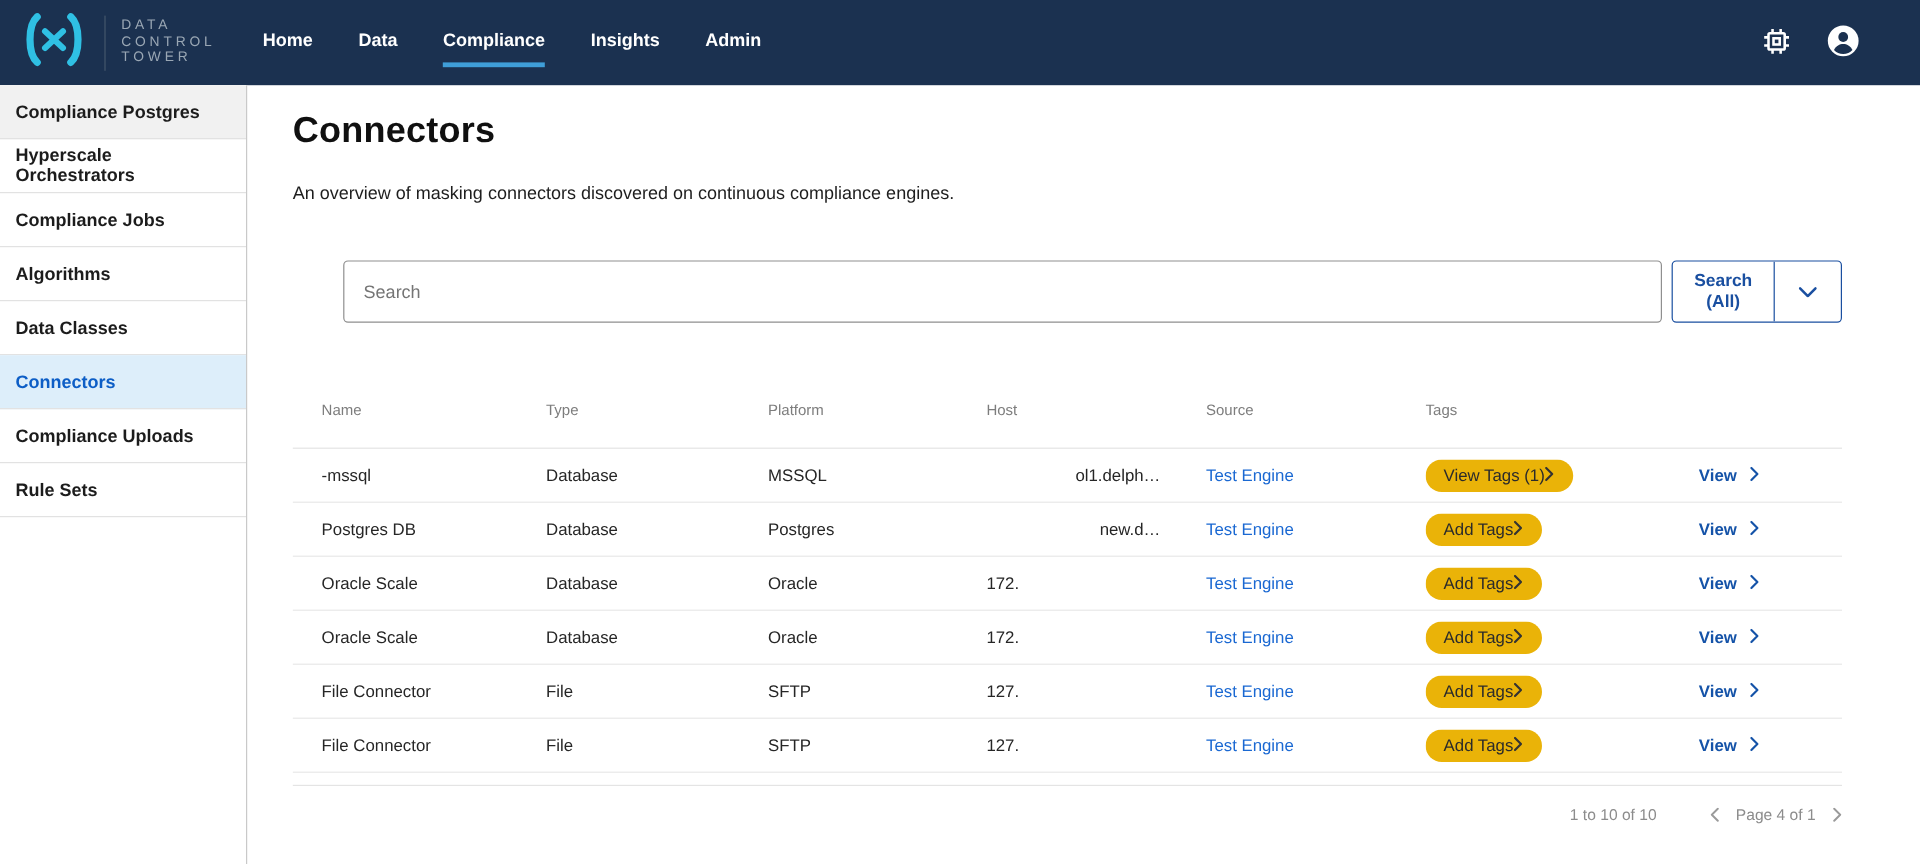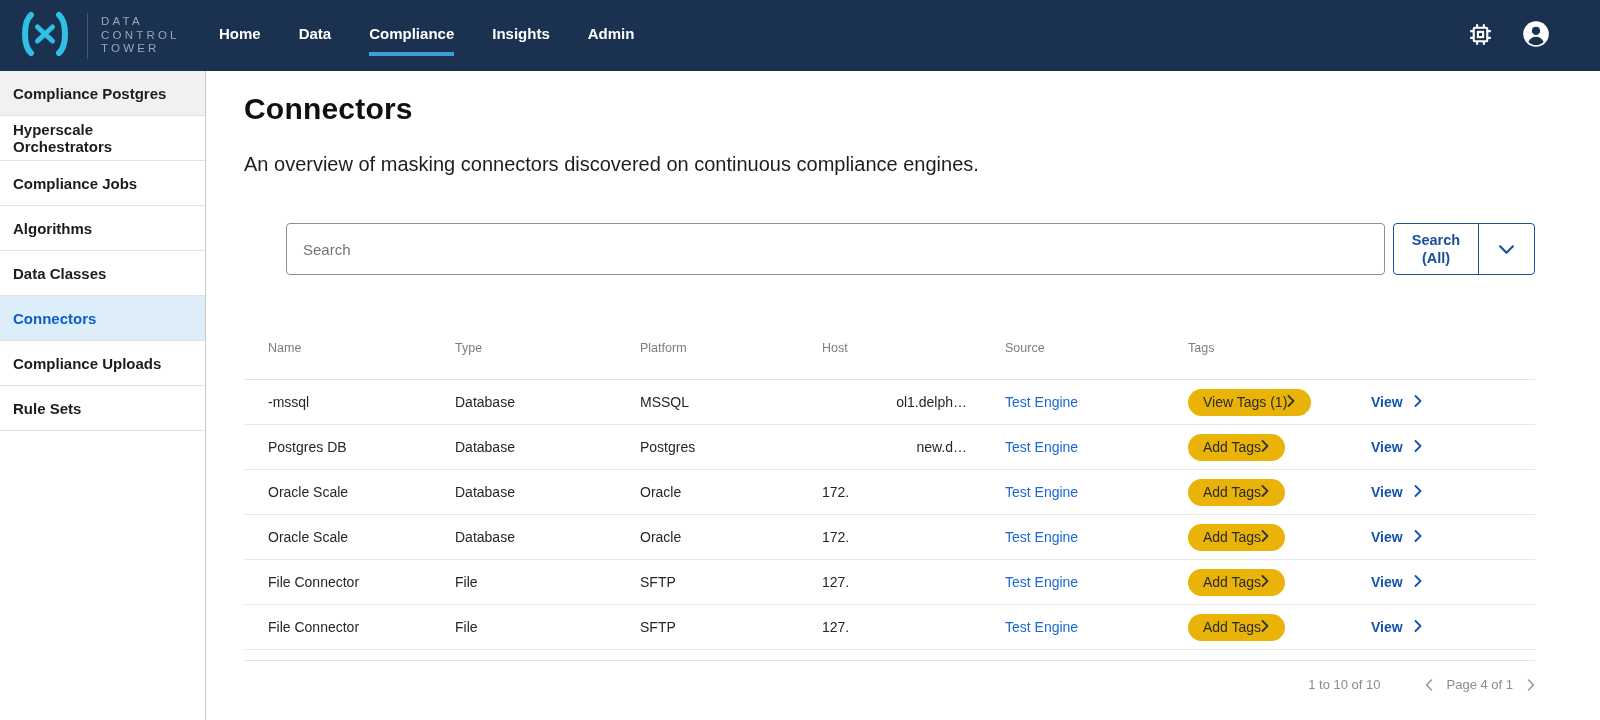--- a/index.html
+++ b/index.html
@@ -40,21 +40,21 @@
   }
   .side-item.subtle { background:#F1F1F1; }
   .side-item.active { background:#DDEEFA; color:#0D5EC6; }
 
   
   .main {
     position:absolute; top:71px; left:207px; width:1393px; height:649px;
     padding:21px 65px 0 37px;
   }
   .page-title { margin:0; font-size:30px; font-weight:700; color:#101010; letter-spacing:0.2px; }
-  .page-subtitle { margin:27px 0 0 0; font-size:20px; color:#1E1E1E; }
+  .page-subtitle { margin:27px 0 0 0; font-size:15px; color:#1E1E1E; }
 
   
   .search-row { margin-top:47px; display:flex; gap:8px; height:52px;padding-left:42px; }
   .search-input {
     flex:1; border:1px solid #8F8F8F; border-radius:4px; font-size:15px;
     padding:0 16px; color:#333; outline:none; font-family:"Liberation Sans", sans-serif;
   }
   .search-input::placeholder { color:#757575; }
   .search-btn {
     width:142px; display:flex; border:1.5px solid #1A4FA0; border-radius:4px;
@@ -79,21 +79,21 @@
   .thead { height:63px; border-bottom:1px solid #E4E4E4; color:#7D7D7D; font-size:12.5px; }
   .trow { height:45px; border-bottom:1px solid #E8E8E8; font-size:14px; color:#262626; }
   .cell { overflow:hidden; white-space:nowrap; }
   .cell.host.shift { text-align:right; padding-right:38px; }
   .source-link { color:#1A68D2; cursor:pointer; }
   .pill {
     display:inline-flex; align-items:center; height:27px; padding:0 16px 0 15px;
     background:#eab308; border:none; border-radius:15px; font-size:14px; color:#2B2B2B;
     cursor:pointer; font-family:"Liberation Sans", sans-serif;
   }
-  .cell.action { text-align:left; overflow:visible; }
+  .cell.action { text-align:center; overflow:visible; }
   .view-link {
     display:inline-flex; align-items:center; gap:11px;
     color:#1553A8; font-weight:700; font-size:14px; cursor:pointer;
   }
   .table-end { height:11px; border-bottom:1px solid #E4E4E4; }
 
   
   .pager {
     display:flex; justify-content:flex-end; align-items:center; margin-top:16px;
     color:#8C8C8C; font-size:13px;

